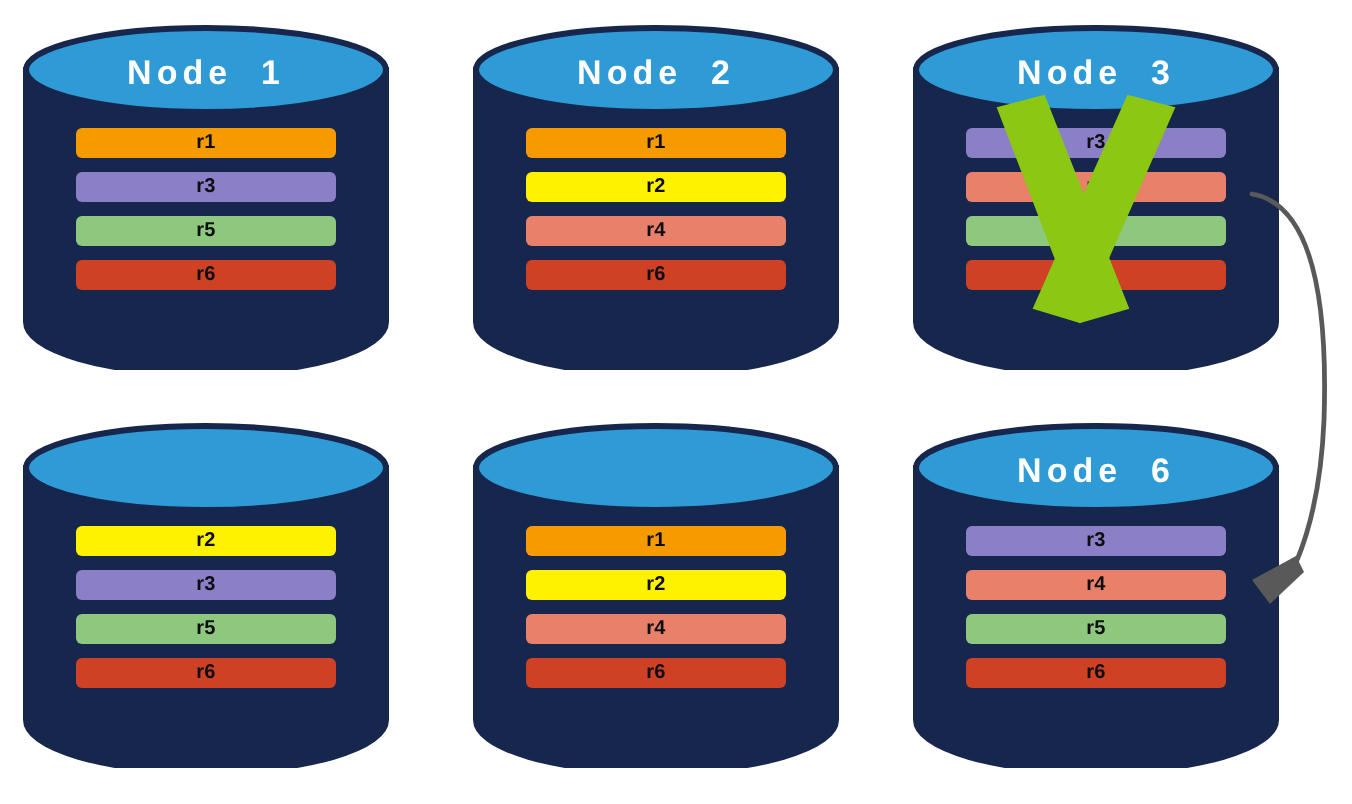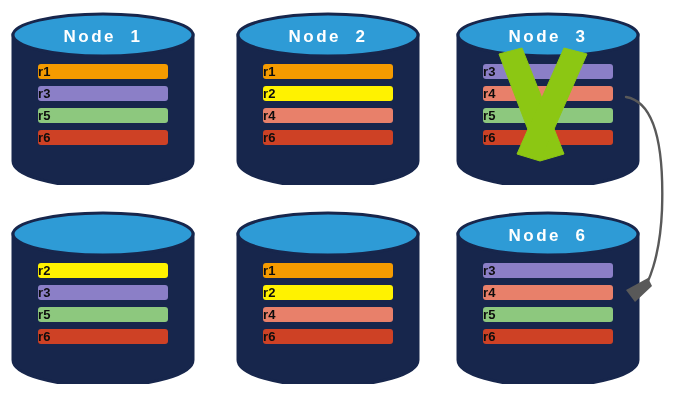--- a/index.html
+++ b/index.html
@@ -50,22 +50,23 @@
     left: 27px;
     top: 53px;
     width: 130px;
   }
   .bar {
     position: relative;
     height: 15px;
     margin-bottom: 7px;
     border-radius: 3px;
     color: #0d0d0d;
-    font-size: 13px;
+    font-size: 10px;
     font-weight: bold;
+    text-align: center;
     line-height: 15px;
     letter-spacing: 0.2px;
     box-sizing: border-box;
   }
   .bar:last-child { margin-bottom: 11px; }
 
   .xmark {
     position: absolute;
     pointer-events: none;
   }

